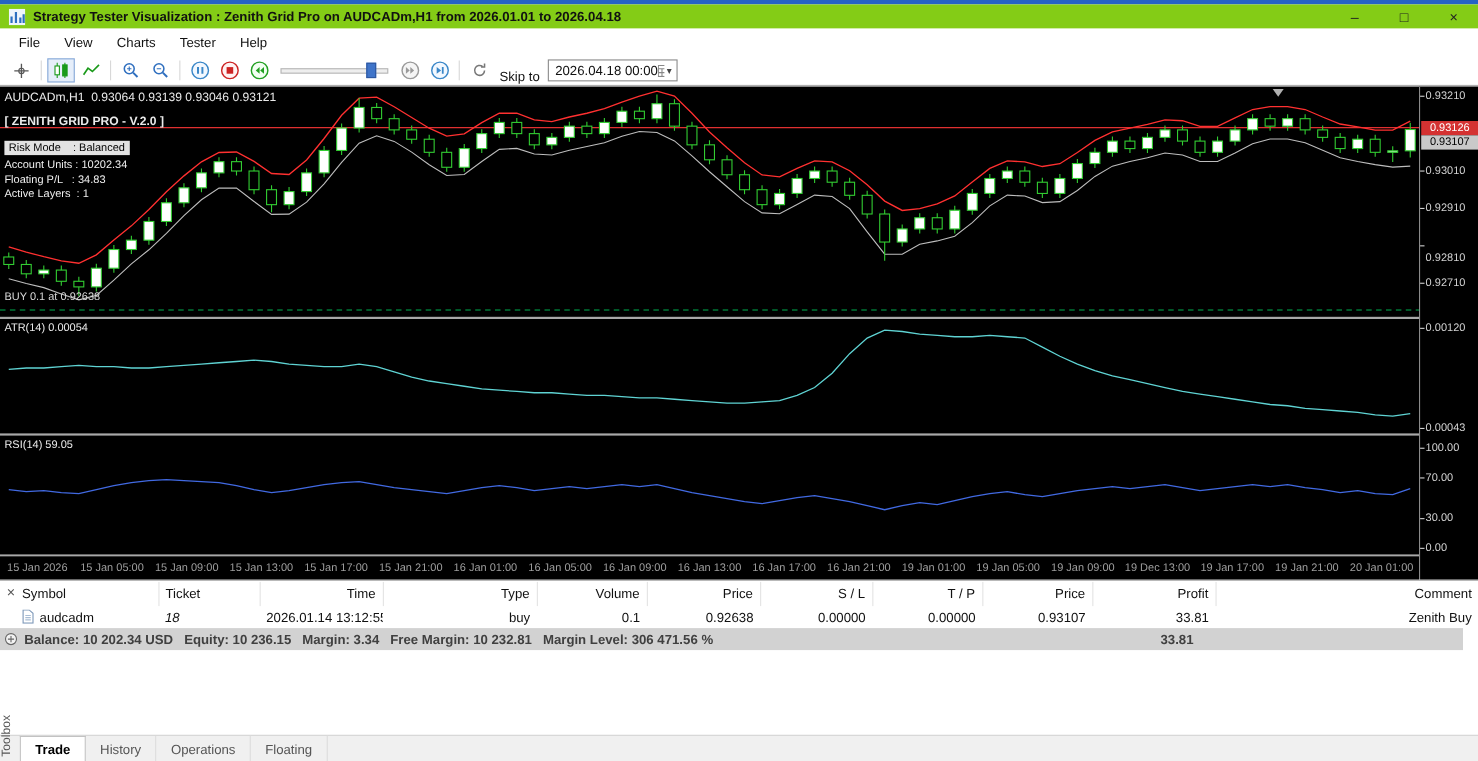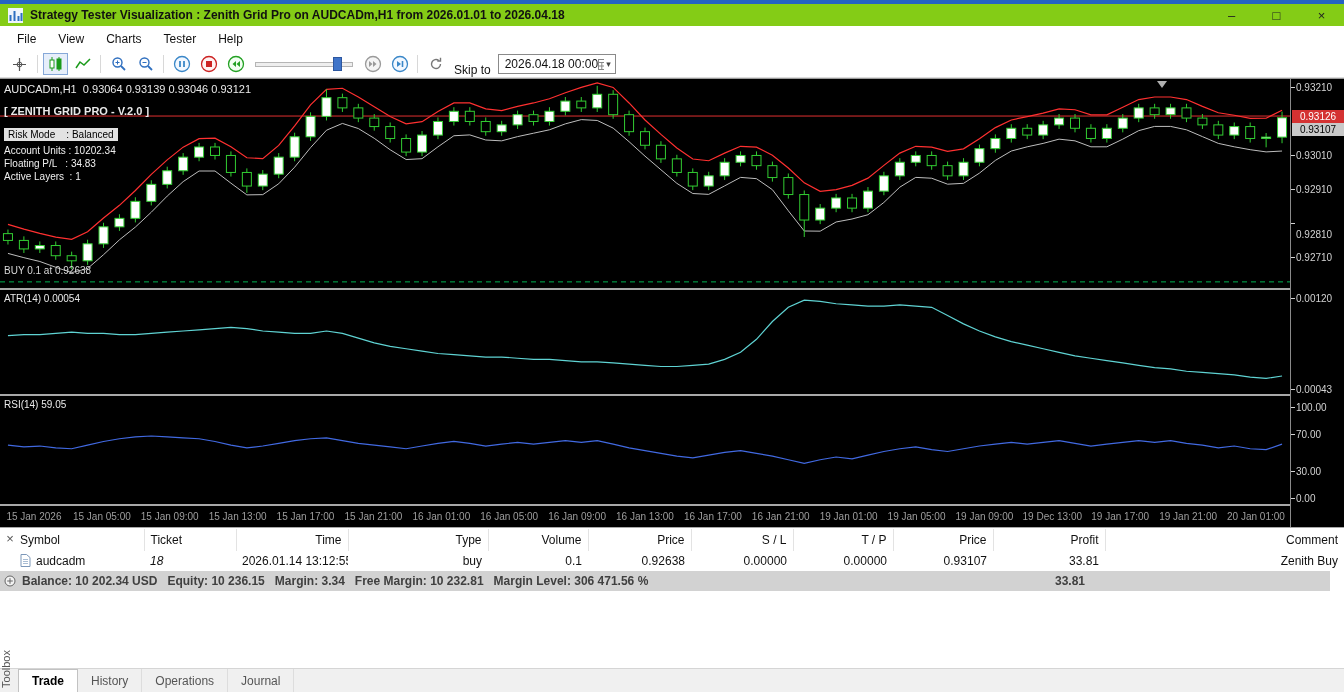--- a/index.html
+++ b/index.html
@@ -484,17 +484,17 @@
             <path d="M6 3.2v5.6M3.2 6h5.6" stroke="#666" fill="none"></path>
           </svg>
       </span>
       <span class="sum-text">Balance: 10 202.34 USD   Equity: 10 236.15   Margin: 3.34   Free Margin: 10 232.81   Margin Level: 306 471.56 %</span>
       <span class="sum-profit">33.81</span>
     </div>
     <div class="tabs" id="tabs">
         <div class="tab active">Trade</div>
         <div class="tab">History</div>
         <div class="tab">Operations</div>
-        <div class="tab">Journal</div>
+        <div class="tab">Floating</div>
       </div>
     <div class="vlabel">Toolbox</div>
   </div>
 </div>
 
 </body></html>

